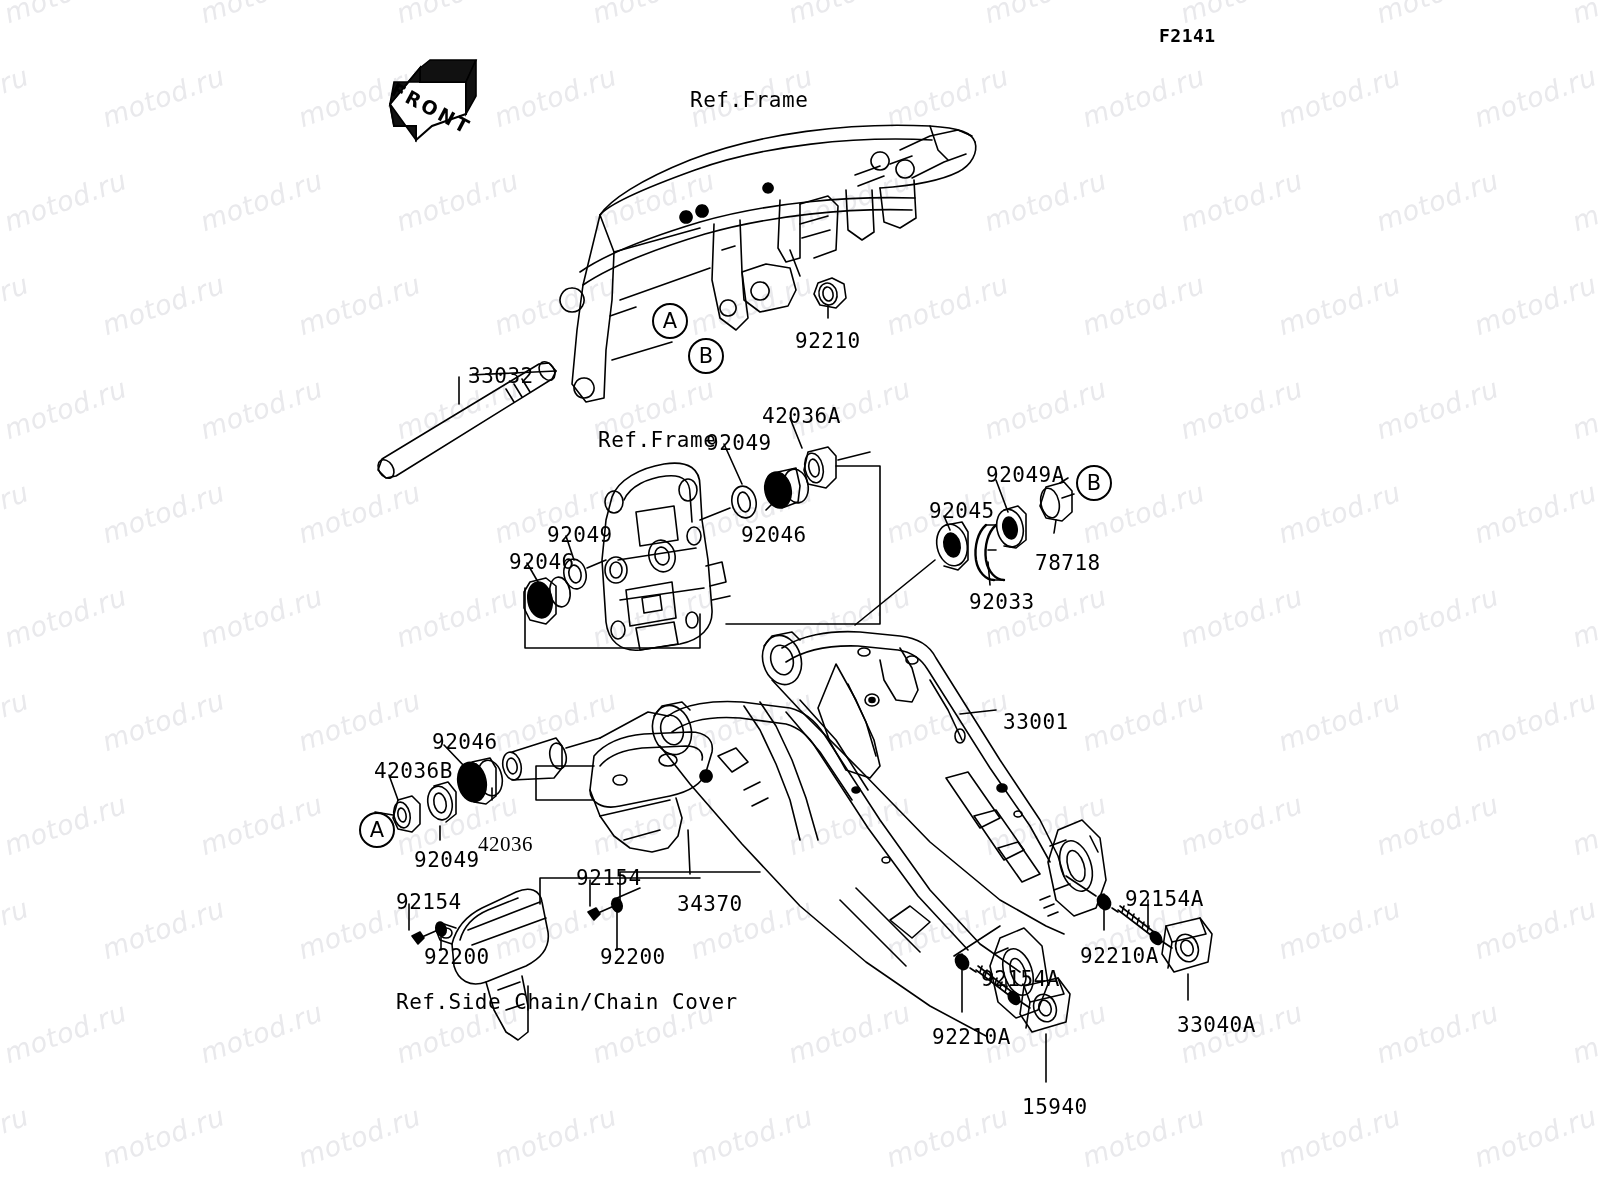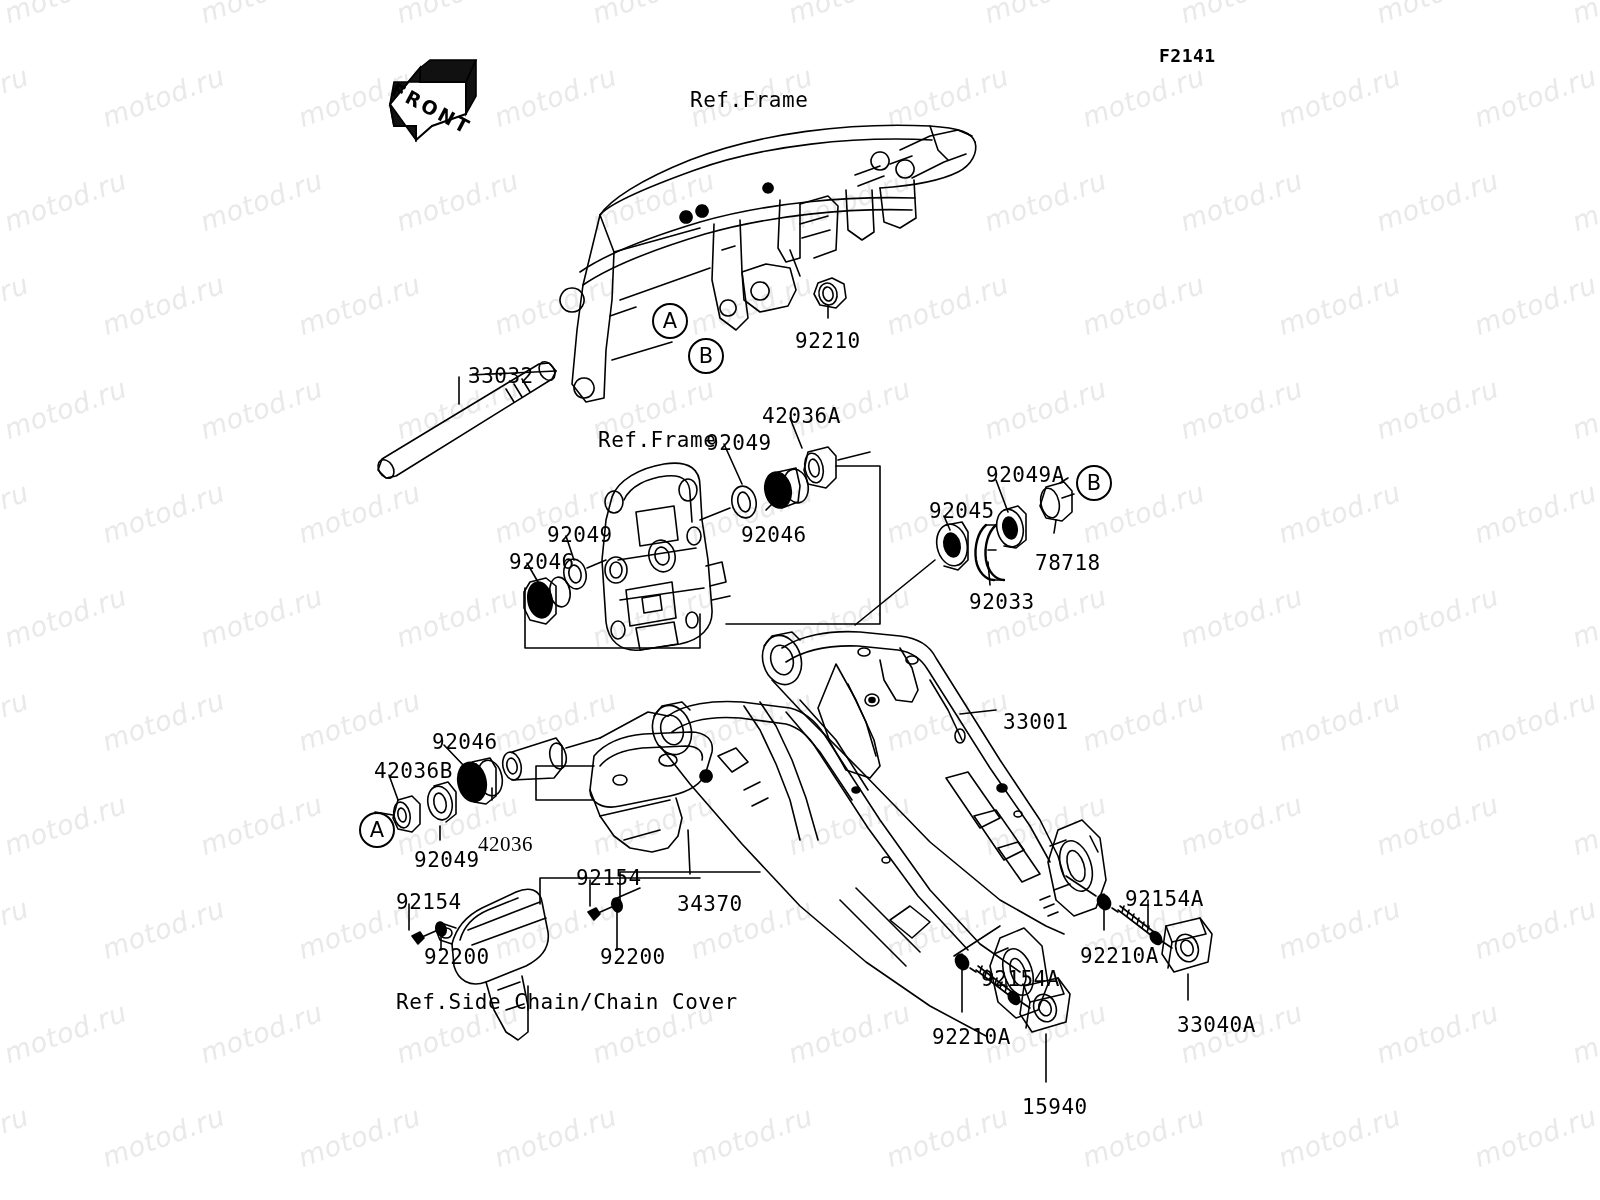--- a/index.html
+++ b/index.html
@@ -52,21 +52,21 @@
   .lbl {
     position: absolute;
     z-index: 20;
     color: #000000;
     font-family: "DejaVu Sans Mono", "Liberation Mono", monospace;
     font-size: 21px;
     letter-spacing: 0.5px;
     white-space: nowrap;
     user-select: none;
   }
-  .lbl.code { font-size: 18px; font-weight: bold; margin-top: 20px; }
+  .lbl.code { font-size: 18px; font-weight: bold; }
   .lbl.ref  { font-size: 21px; }
 
   
   .circ {
     position: absolute;
     z-index: 20;
     width: 36px; height: 36px;
     border: 2px solid #000;
     border-radius: 50%;
     box-sizing: border-box;

